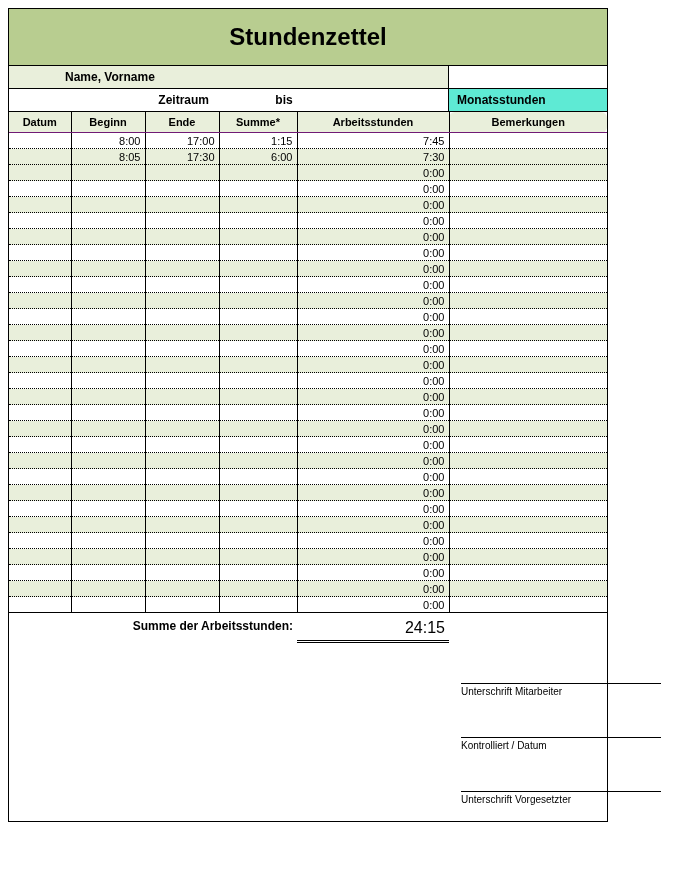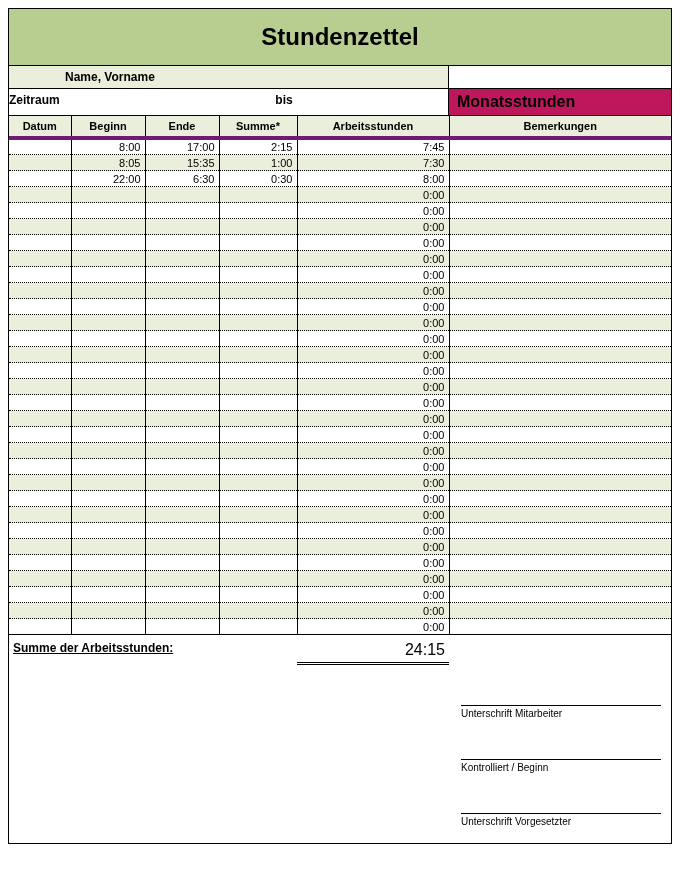--- a/index.html
+++ b/index.html
@@ -5,21 +5,21 @@
   * { box-sizing: border-box; }
   body {
     margin: 0;
     padding: 8px;
     font-family: Arial, Helvetica, sans-serif;
     background: #fff;
     width: 680px;
   }
   .sheet {
     border: 1px solid #000;
-    width: 664px;
+    width: 600px;
   }
   .title-bar {
     background: #b8cd90;
     text-align: center;
     padding: 14px 0;
     border-bottom: 1px solid #000;
   }
   .title-bar h1 {
     margin: 0;
     font-size: 24px;
@@ -53,46 +53,46 @@
   .period-left {
     flex: 0 0 440px;
     background: #fff;
     font-weight: bold;
     font-size: 12px;
     display: flex;
     border-right: 1px solid #000;
   }
   .period-zeitraum {
     flex: 0 0 200px;
-    text-align: left;
+    text-align: right;
     padding: 4px 0;
   }
   .period-bis {
     flex: 0 0 150px;
     text-align: center;
     padding: 4px 0;
   }
   .period-right {
     flex: 1;
-    background: #be185d;
-    font-weight: bold;
-    font-size: 16px;
+    background: #5eead4;
+    font-weight: bold;
+    font-size: 12px;
     padding: 4px 0 4px 8px;
   }
   table.data {
     width: 100%;
     border-collapse: collapse;
     font-size: 11px;
   }
   table.data th {
     background: #e9efdb;
     font-weight: bold;
     font-size: 11px;
     padding: 4px 4px;
-    border-bottom: 4px solid #701a75;
+    border-bottom: 1px solid #701a75;
     border-right: 1px solid #000;
     text-align: center;
   }
   table.data th:last-child { border-right: none; border-radius: 6px; }
   table.data td {
     padding: 1px 4px;
     height: 16px;
     border-right: 1px solid #000;
     border-bottom: 1px dotted #000;
     text-align: right;
@@ -108,22 +108,22 @@
   col.c-arbeit { width: 152px; }
   col.c-bemerk { }
   .sum-row {
     display: flex;
     border-bottom: none;
   }
   .sum-label {
     flex: 0 0 288px;
     font-weight: bold;
     font-size: 12px;
+    text-align: right;
     padding: 6px 4px;
-    text-decoration: underline;
   }
   .sum-value {
     flex: 0 0 152px;
     font-size: 16px;
     text-align: right;
     padding: 6px 4px 3px 4px;
     border-bottom: 3px double #000;
   }
   .sig-area {
     padding: 40px 12px 12px 12px;
@@ -177,38 +177,30 @@
         <th>Summe*</th>
         <th>Arbeitsstunden</th>
         <th>Bemerkungen</th>
       </tr>
     </thead>
     <tbody id="rows-body">
         <tr>
           <td></td>
           <td>8:00</td>
           <td>17:00</td>
-          <td>2:15</td>
+          <td>1:15</td>
           <td>7:45</td>
           <td style="text-align: left;"></td>
         </tr>
         <tr class="alt">
           <td></td>
           <td>8:05</td>
-          <td>15:35</td>
-          <td>1:00</td>
+          <td>17:30</td>
+          <td>6:00</td>
           <td>7:30</td>
-          <td style="text-align: left;"></td>
-        </tr>
-        <tr>
-          <td></td>
-          <td>22:00</td>
-          <td>6:30</td>
-          <td>0:30</td>
-          <td>8:00</td>
           <td style="text-align: left;"></td>
         </tr>
         <tr class="alt">
           <td></td>
           <td></td>
           <td></td>
           <td></td>
           <td>0:00</td>
           <td style="text-align: left;"></td>
         </tr>
@@ -434,20 +426,20 @@
   <div class="sum-row">
     <div class="sum-label">Summe der Arbeitsstunden:</div>
     <div class="sum-value">24:15</div>
   </div>
 
   <div class="sig-area">
     <div class="sig-block">
       <div class="sig-line">Unterschrift Mitarbeiter</div>
     </div>
     <div class="sig-block">
-      <div class="sig-line">Kontrolliert / Beginn</div>
+      <div class="sig-line">Kontrolliert / Datum</div>
     </div>
     <div class="sig-block" style="margin-bottom:4px">
       <div class="sig-line">Unterschrift Vorgesetzter</div>
     </div>
   </div>
 
 </div>
 
 </body></html>

